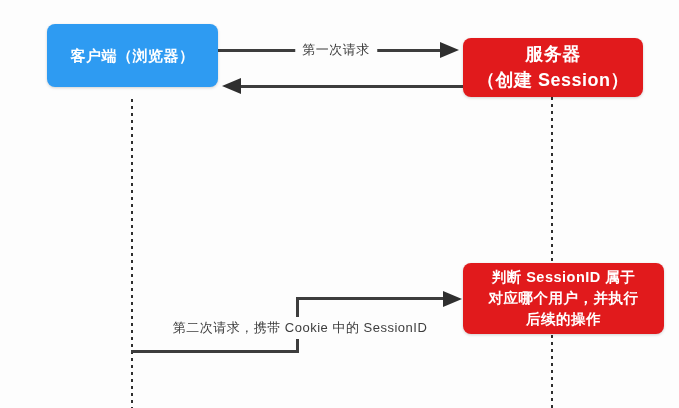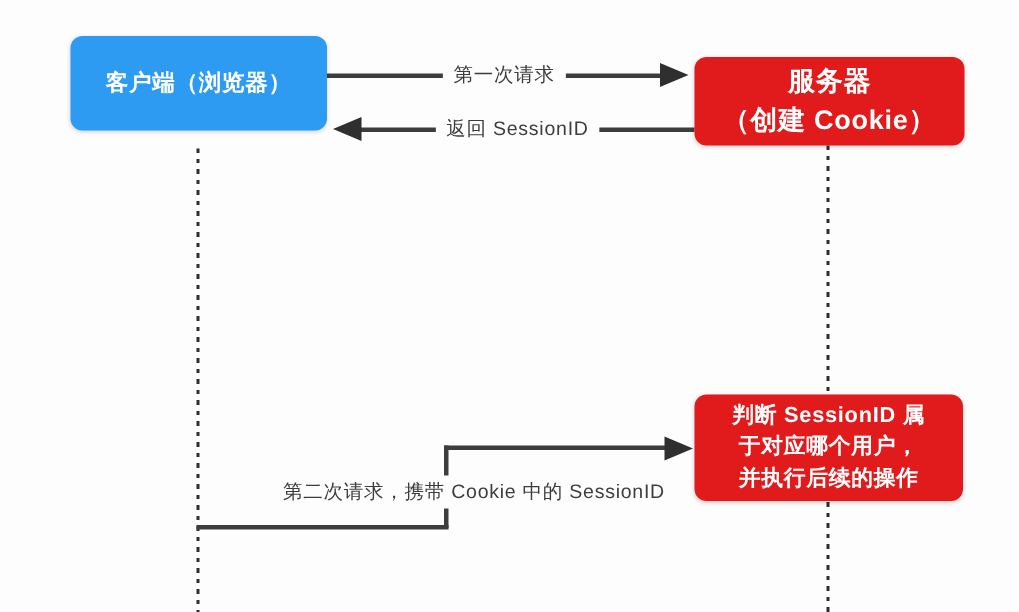--- a/index.html
+++ b/index.html
@@ -38,21 +38,21 @@
     left:47px;top:24px;width:171px;height:63px;
     background:var(--blue);
     font-size:15px;
   }
   .node.red-top{
     left:463px;top:38px;width:180px;height:59px;
     background:var(--red);
     font-size:18px;
   }
   .node.red-bottom{
-    left:463px;top:263px;width:179px;height:71px;
+    left:463px;top:263px;width:201px;height:71px;
     background:var(--red);
     font-size:14.5px;
     padding:4px 24px;
     box-sizing:border-box;
     line-height:1.45;
   }
   
   .lifeline{
     position:absolute;
     width:2px;
@@ -106,34 +106,33 @@
 
   <div class="lifeline client"></div>
   <div class="lifeline server"></div>
 
   <div class="seg h" style="left:218px;top:48.5px;width:224px;"></div>
   <div class="head right" style="left:440px;top:42px;"></div>
   <div class="msg-label" style="left:336px;top:50px;">第一次请求</div>
 
   <div class="seg h" style="left:240px;top:84.5px;width:223px;"></div>
   <div class="head left" style="left:222px;top:78px;"></div>
-  <div class="msg-label" style="left:345px;top:86px;">返回 SessionID</div>
 
   <div class="seg h" style="left:131px;top:349.5px;width:168px;"></div>
   <div class="seg v" style="left:296px;top:297px;height:55px;"></div>
   <div class="seg h" style="left:296px;top:297px;width:148px;"></div>
   <div class="head right" style="left:443px;top:290.5px;"></div>
-  <div class="msg-label" style="left:300px;top:328px;margin-left:16px;">第二次请求，携带 Cookie 中的 SessionID</div>
+  <div class="msg-label" style="left:300px;top:328px;">第二次请求，携带 Cookie 中的 SessionID</div>
 
   <div class="node blue">
     <span>客户端（浏览器）</span>
   </div>
 
   <div class="node red-top">
     <span>服务器</span>
-    <span>（创建 Cookie）</span>
+    <span>（创建 Session）</span>
   </div>
 
   <div class="node red-bottom">
     <span>判断 SessionID 属于对应哪个用户，并执行后续的操作</span>
   </div>
 
 </div>
 
 </body></html>

